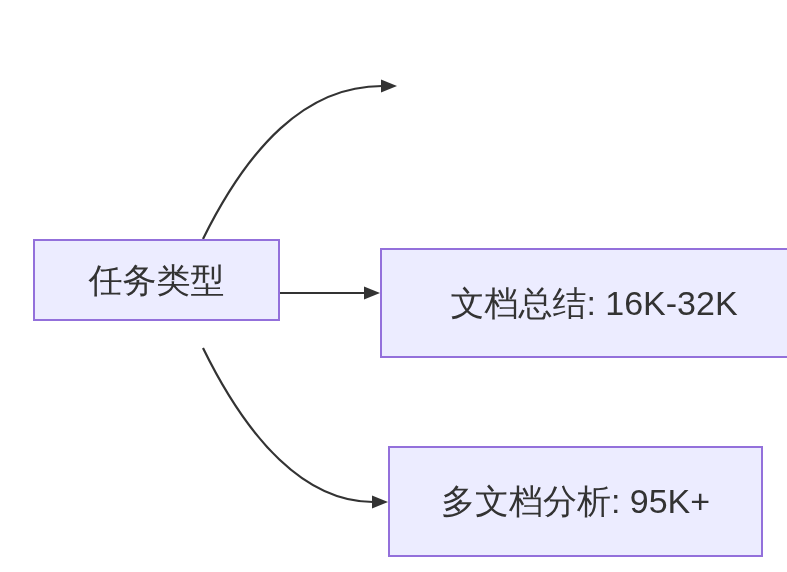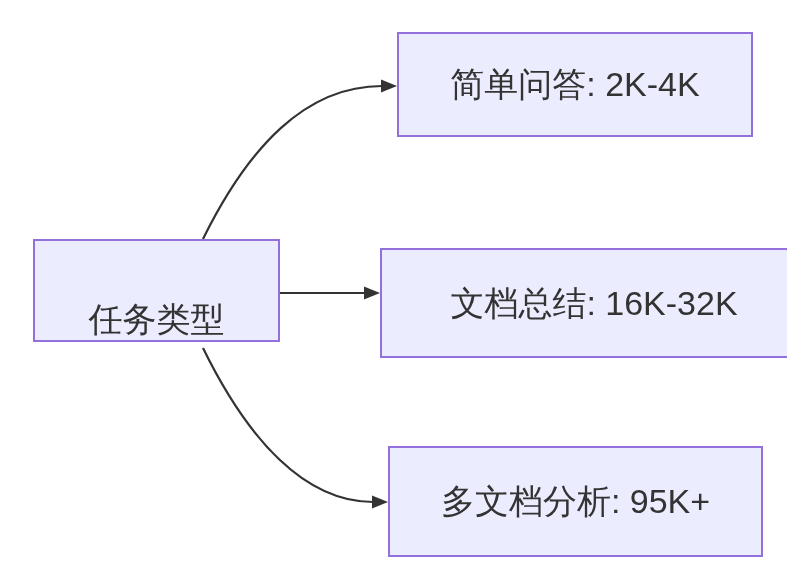--- a/index.html
+++ b/index.html
@@ -60,27 +60,24 @@
     <path class="edge-path" d="M203,239 C248,148 305,86 382,86"></path>
     <polygon class="arrowhead" points="397,86 381,79.5 381,92.5"></polygon>
 
     <path class="edge-path" d="M280,293 L366,293"></path>
     <polygon class="arrowhead" points="380,293 364,286.5 364,299.5"></polygon>
 
     <path class="edge-path" d="M203,348 C248,440 305,502 373,502"></path>
     <polygon class="arrowhead" points="388,502 372,495.5 372,508.5"></polygon>
   </svg>
 
-  <div class="node" style="left:33px; top:239px; width:247px; height:103px;align-items:flex-end;">
+  <div class="node" style="left:33px; top:239px; width:247px; height:82px;">
     <span>任务类型</span>
   </div>
 
-  <div class="node" style="left:397px; top:32px; width:356px; height:105px;">
-    <span>简单问答: 2K-4K</span>
-  </div>
 
   <div class="node" style="left:380px; top:248px; width:428px; height:110px;">
     <span>文档总结: 16K-32K</span>
   </div>
 
   <div class="node" style="left:388px; top:446px; width:375px; height:111px;">
     <span>多文档分析: 95K+</span>
   </div>
 
 </div>

